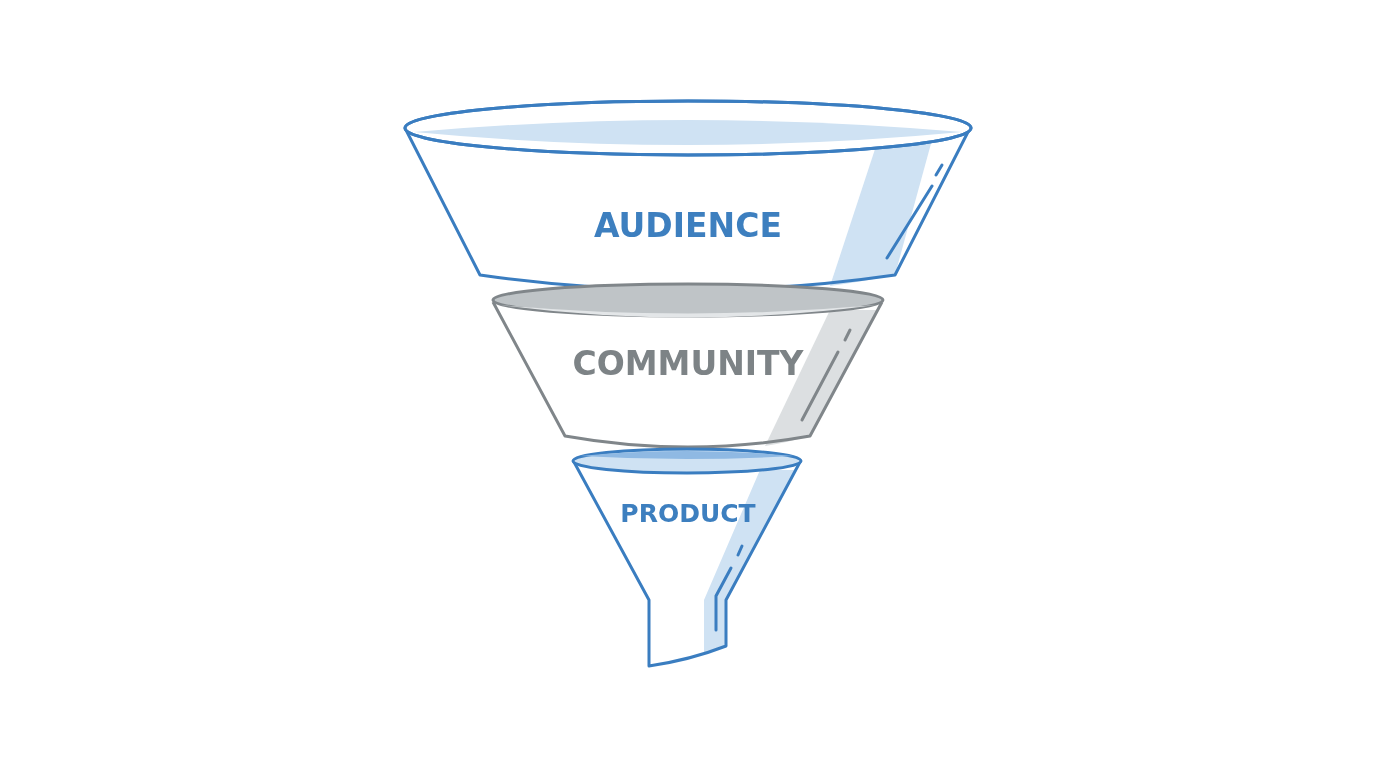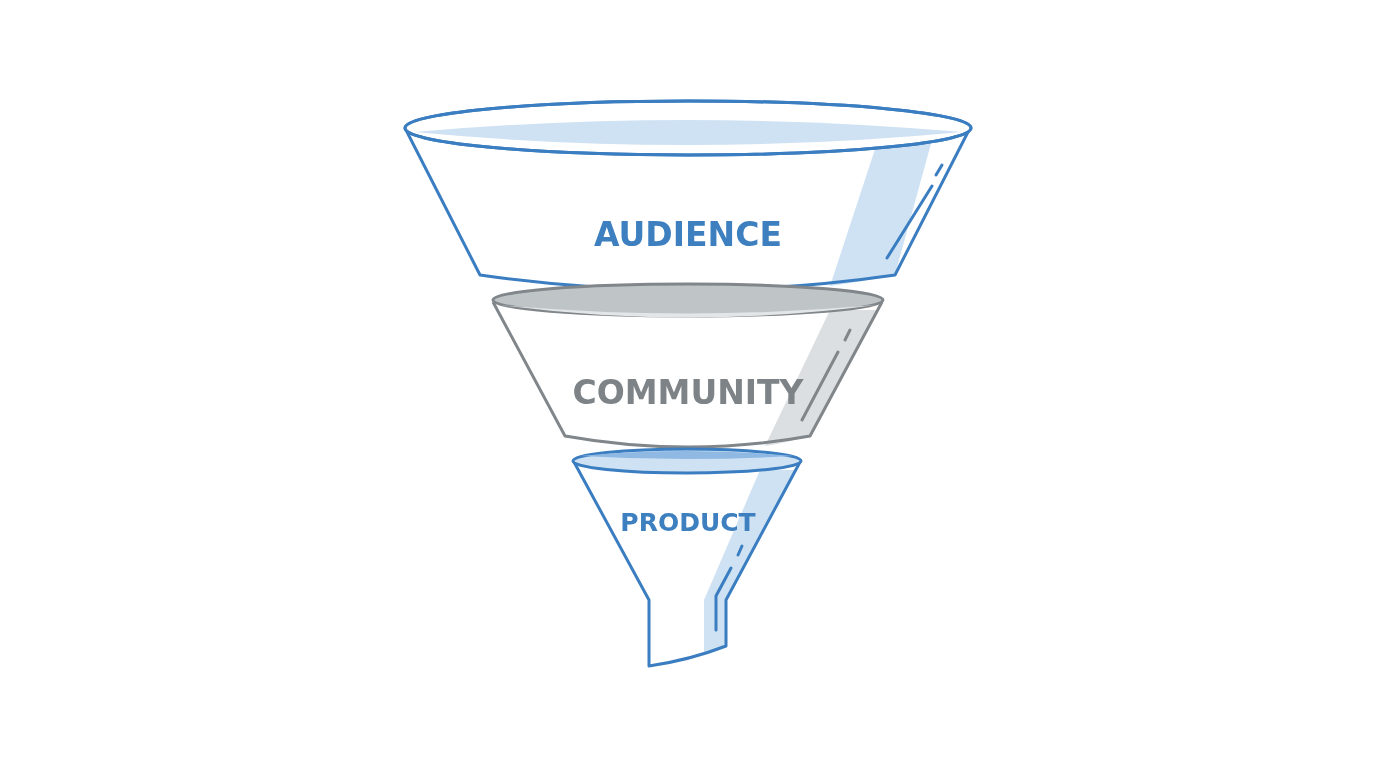--- a/index.html
+++ b/index.html
@@ -1,18 +1,18 @@
 <!DOCTYPE html>
 <html><head>
 <meta charset="utf-8">
 <style>
   html, body { margin:0; padding:0; background:#ffffff; }
   body { width:1376px; height:768px; position:relative; overflow:hidden; font-family:"Liberation Sans", sans-serif; }
   svg { position:absolute; left:0; top:0; }
-  .lbl { position:absolute; font-family:"DejaVu Sans", sans-serif; font-weight:bold; text-align:center; transform:translateX(-50%); white-space:nowrap; letter-spacing:0px;margin-top:9px; }
+  .lbl { position:absolute; font-family:"DejaVu Sans", sans-serif; font-weight:bold; text-align:center; transform:translateX(-50%); white-space:nowrap; letter-spacing:0px; }
 </style>
 </head>
 <body>
 
 <svg width="1376" height="768" viewBox="0 0 1376 768">
 
   <g>
     <path d="M405,128 L480,275 Q688,305 895,275 L970,128 Z" fill="#ffffff" stroke="none"></path>
     <path d="M878,140 L932,140 L895,275 Q860,282 830,286 Z" fill="#cfe2f3"></path>
     <path d="M405,128 L480,275 Q688,305 895,275 L970,128" fill="none" stroke="#3a7dc0" stroke-width="3" stroke-linejoin="round"></path>
@@ -38,14 +38,14 @@
     <path d="M760,470 L797,470 L726,600 L726,646 Q715,650 704,653 L704,600 Z" fill="#cfe2f3"></path>
     <path d="M574,462 L649,600 L649,666 Q690,660 726,646 L726,600 L800,462" fill="none" stroke="#3a7dc0" stroke-width="3" stroke-linejoin="round"></path>
     <ellipse cx="687" cy="461" rx="114" ry="12" fill="#cfe2f3" stroke="#3a7dc0" stroke-width="3"></ellipse>
     <path d="M580,456 Q687,446 794,456 Q687,462 580,456 Z" fill="#8fb9e3"></path>
     <line x1="742" y1="546" x2="738" y2="555" stroke="#3a7dc0" stroke-width="3" stroke-linecap="round"></line>
     <path d="M731,568 L716,596 L716,630" fill="none" stroke="#3a7dc0" stroke-width="3" stroke-linecap="round"></path>
   </g>
 </svg>
 
 <div class="lbl" style="left:688px; top:206px; font-size:33px; color:#3d7fbf;">AUDIENCE</div>
-<div class="lbl" style="left:688px; top:364px; font-size:33px; color:#7d8386;text-align:right;">COMMUNITY</div>
+<div class="lbl" style="left:688px; top:344px; font-size:33px; color:#7d8386;text-align:right;">COMMUNITY</div>
 <div class="lbl" style="left:688px; top:499px; font-size:25px; color:#3d7fbf;">PRODUCT</div>
 
 </body></html>

